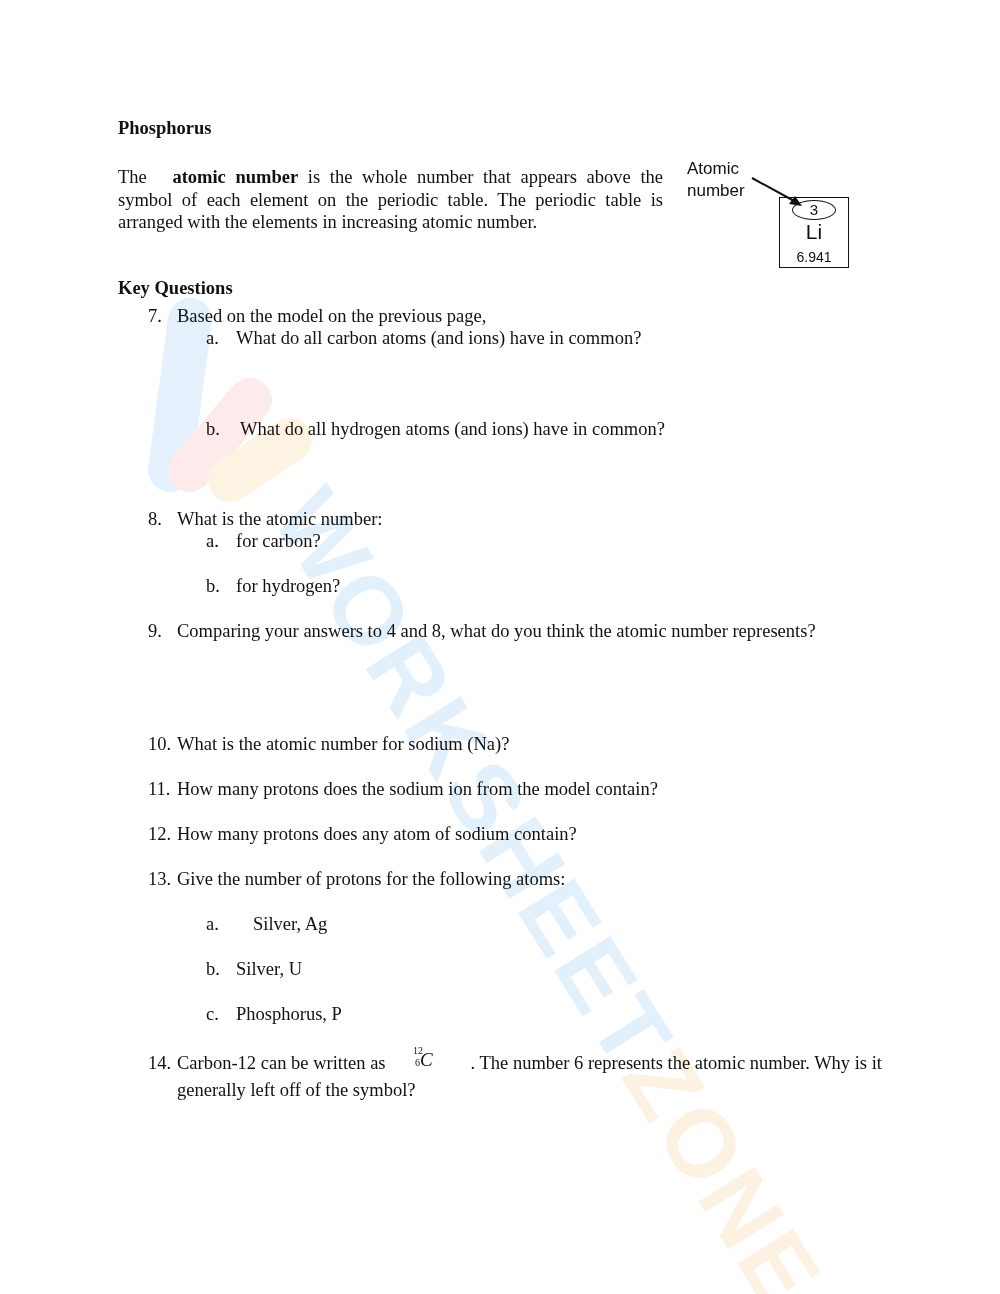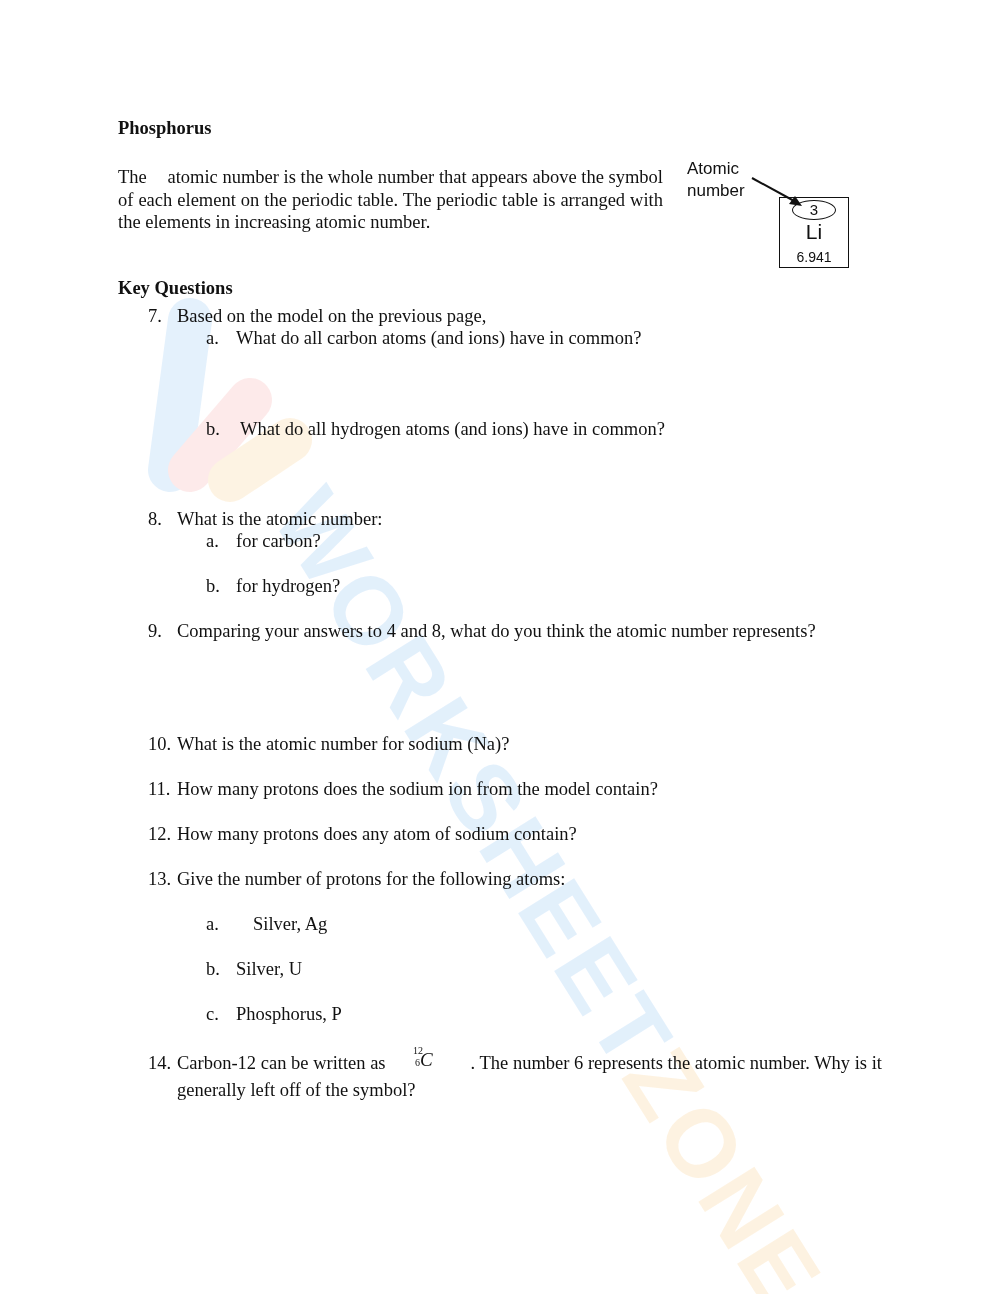--- a/index.html
+++ b/index.html
@@ -6,21 +6,21 @@
   body {
     width: 1000px; height: 1294px; position: relative; overflow: hidden;
     font-family: "Liberation Serif", serif; color: #111; font-size: 18.5px;
   }
   .abs { position: absolute; white-space: nowrap; }
   .heading { font-weight: bold; font-size: 18.5px; }
   .para {
     position: absolute; left: 118px; top: 166px; width: 545px;
     line-height: 22.5px; text-align: justify; text-align-last: left;
   }
-  .para b { font-weight: normal; margin-left: 16px; }
+  .para b { font-weight: bold; margin-left: 16px; }
   .num { position: absolute; }
   .q { position: absolute; white-space: nowrap; }
 
   
   .wm { position: absolute; pointer-events: none; }
   .wm-text {
     position: absolute; left: 300px; top: 700px;
     font-family: "Liberation Sans", sans-serif; font-weight: bold;
     font-size: 96px; letter-spacing: 4px;
     transform: rotate(58deg); transform-origin: left top;

